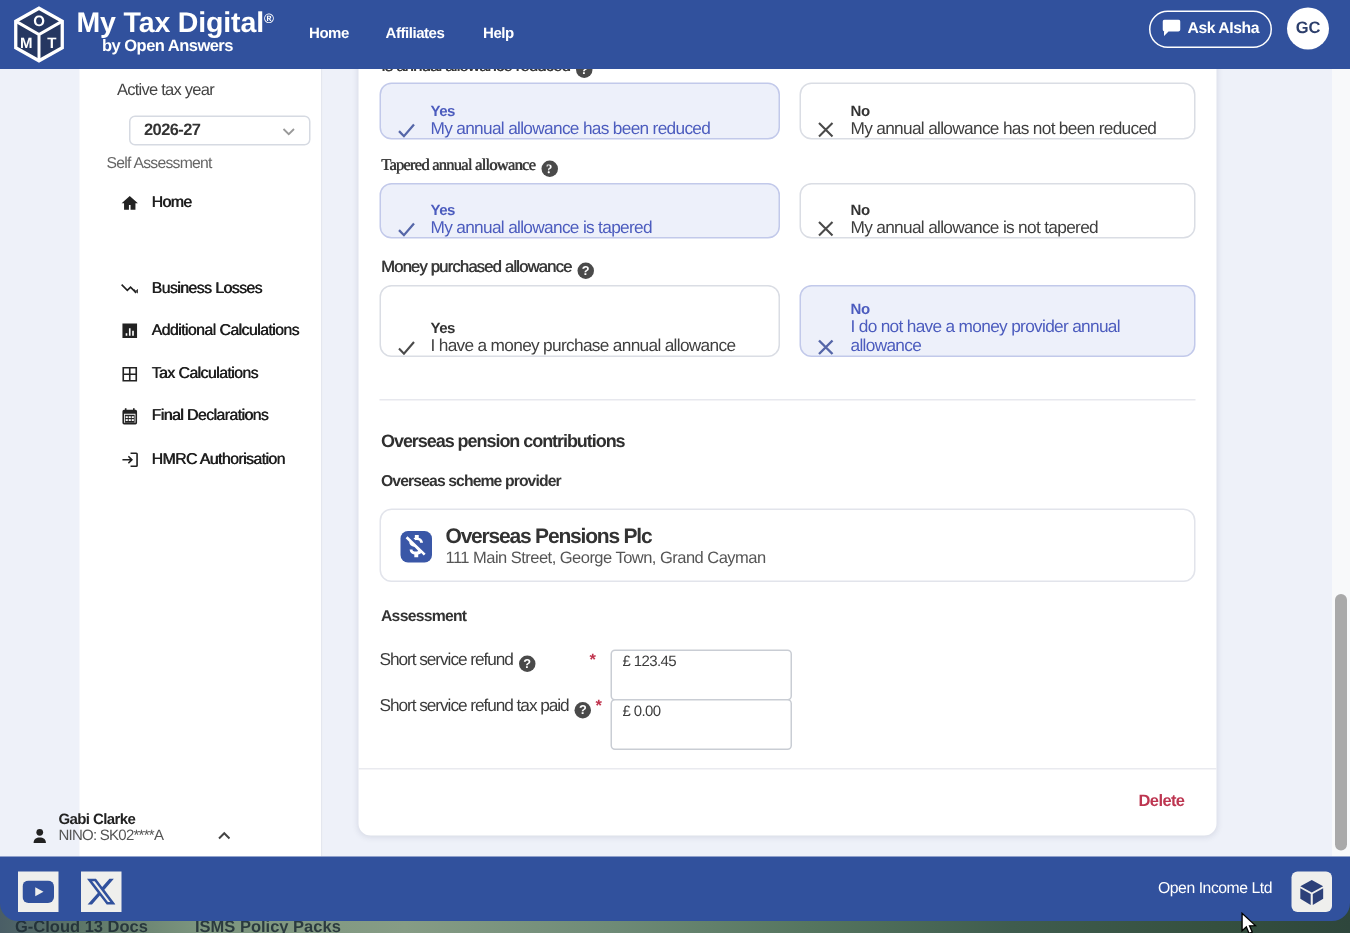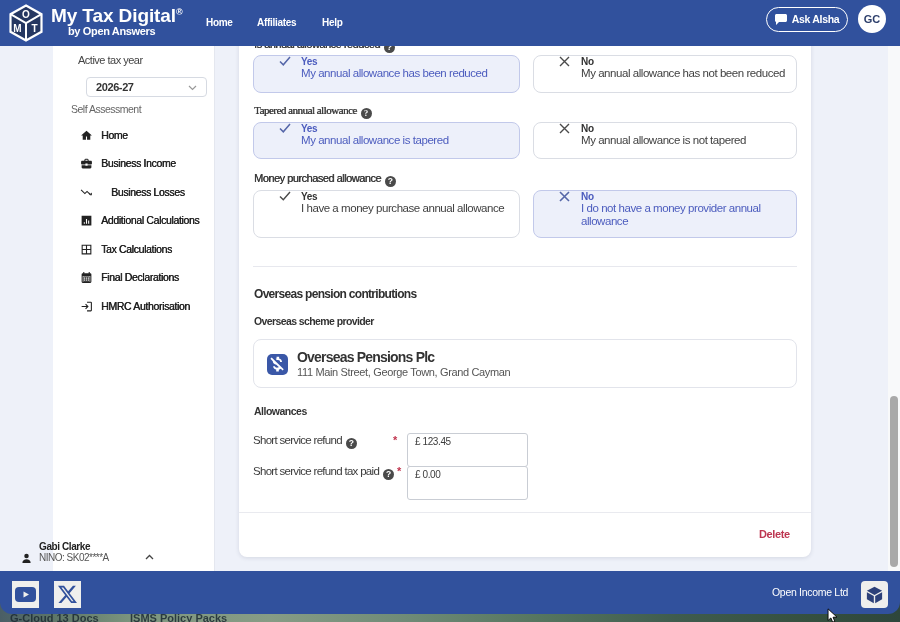--- a/index.html
+++ b/index.html
@@ -15,21 +15,21 @@
   
   #card { position:absolute; left:239px; top:24px; width:572px; height:533px;
     background:#fff; border-radius:8px; box-shadow:0 1px 4px rgba(40,50,80,.13); }
 
   .qlabel { position:absolute; left:254px; color:#3a3a3a; font-size:11px; letter-spacing:-0.5px;
     line-height:13px; text-shadow:0.35px 0 0 currentColor; }
   .qmark { display:inline-block; width:11px; height:11px; border-radius:50%; background:#4a4a4a; color:#fff;
     font-size:8.5px; font-weight:bold; letter-spacing:0; text-align:center; line-height:11px; vertical-align:-2px; margin-left:4px;
     text-shadow:none; }
 
-  .opt { position:absolute; border-radius:8px; display:flex; align-items:flex-start;padding-left:14px; }
+  .opt { position:absolute; border-radius:8px; display:flex; align-items:flex-end; }
   .opt .ic { width:33px; flex:0 0 33px; text-align:center; font-size:0; }
   .opt.sel { background:#edf0fa; border:1px solid #c2c9ea; }
   .opt.un  { background:#fff;    border:1px solid #dadde4; }
   .opt .t1 { font-size:10px; font-weight:bold; letter-spacing:-0.3px; line-height:11px; }
   .opt .t2 { font-size:11.5px; letter-spacing:-0.45px; line-height:12.5px; }
   .opt.sel .t1, .opt.sel .t2 { color:#4c5cbe; }
   .opt.un  .t1 { color:#333; } .opt.un .t2 { color:#3f3f3f; }
 
   .flabel { position:absolute; left:253px; color:#3c3c3c; font-size:11.5px; letter-spacing:-0.7px; line-height:12.5px; }
   .ast { color:#c0344e; font-weight:bold; font-size:11px; }
@@ -143,21 +143,21 @@
 <div class="abs" style="left:253px; top:339px; width:544px; height:49px; border:1px solid #e2e4eb; border-radius:8px; background:#fff;">
   <div class="abs" style="left:13px; top:14px; width:21px; height:21px; background:#3a57a7; border-radius:5px;">
     <svg width="21" height="21" viewBox="0 0 24 24">
         <path fill="#fff" d="M12.5 6.9c1.76 0 2.41.84 2.47 2.1h2.18c-.07-1.74-1.13-3.33-3.25-3.85V3h-2.97v2.12c-.38.08-.73.2-1.07.34l1.55 1.55c.33-.07.69-.11 1.09-.11zM5.33 4.06 3.92 5.47l2.69 2.69c0 2.17 1.62 3.35 4.07 4.07l2.76 2.76c-.27.38-.83.71-1.94.71-1.66 0-2.31-.74-2.4-1.7H6.93c.1 2.21 1.79 3.46 3.6 3.84V20h2.97v-2.13c.9-.17 1.72-.52 2.32-1.06l1.91 1.91 1.41-1.41L5.33 4.06z"></path>
       </svg>
   </div>
   <div class="abs" style="left:43px; top:10px; font-size:14px; font-weight:bold; letter-spacing:-0.8px; color:#333; line-height:15px;">Overseas Pensions Plc</div>
   <div class="abs" style="left:43px; top:26px; font-size:11px; letter-spacing:-0.35px; color:#555; line-height:12px;">111 Main Street, George Town, Grand Cayman</div>
 </div>
 
-<div class="abs" style="left:254px; top:405px; font-size:10.5px; font-weight:bold; letter-spacing:-0.5px; color:#333; line-height:12px;">Allowances</div>
+<div class="abs" style="left:254px; top:405px; font-size:10.5px; font-weight:bold; letter-spacing:-0.5px; color:#333; line-height:12px;">Assessment</div>
 
 <div class="flabel" style="top:434px;">Short service refund<span class="qmark">?</span></div>
 <div class="abs ast" style="left:393px; top:434px;">*</div>
 <div class="input" style="top:433px;">£ 123.45</div>
 
 <div class="flabel" style="top:465px;">Short service refund tax paid<span class="qmark">?</span></div>
 <div class="abs ast" style="left:397px; top:465px;">*</div>
 <div class="input" style="top:466px;">£ 0.00</div>
 
 <div class="abs" style="left:239px; top:512px; width:572px; height:1px; background:#e9eaef;"></div>
@@ -189,27 +189,21 @@
         <path d="M1 1 L4.5 4.5 L8 1" stroke="#999" stroke-width="1.2" fill="none"></path>
       </svg></div>
   <div class="abs" style="left:18px; top:57px; font-size:10.5px; letter-spacing:-0.5px; color:#666; line-height:12px;">Self Assessment</div>
 
   <div class="menu" style="top:79px;">
     <svg width="13" height="13" viewBox="0 0 24 24">
         <path fill="#222" d="M12 3 2 12h3v8h6v-6h2v6h6v-8h3z"></path>
       </svg>
     <span>Home</span>
   </div>
-  <div class="menu" style="top:107px;">
-    <svg width="13" height="13" viewBox="0 0 24 24">
-        <path fill="#222" d="M10 16v-1H3.01L3 19c0 1.11.89 2 2 2h14c1.11 0 2-.89 2-2v-4h-7v1h-4zm10-9h-4.01V5l-2-2h-4l-2 2v2H4c-1.1 0-2 .9-2 2v3c0 1.11.89 2 2 2h6v-2h4v2h6c1.1 0 2-.9 2-2V9c0-1.1-.9-2-2-2zm-6 0h-4V5h4v2z"></path>
-      </svg>
-    <span>Business Income</span>
-  </div>
-  <div class="menu" style="top:136px;gap:10px;">
+  <div class="menu" style="top:136px;">
     <svg width="13" height="13" viewBox="0 0 24 24">
         <path d="M2 7 l7 7 4-4 7 7" stroke="#222" stroke-width="2" fill="none"></path>
         <path fill="#222" d="M22 18 l-6 0 1.5-1.5 0-4.5z M22 18l0-6-1.8 1.8-4.2 4.2z"></path>
       </svg>
     <span>Business Losses</span>
   </div>
   <div class="menu" style="top:164px;">
     <svg width="13" height="13" viewBox="0 0 24 24">
         <path fill="#222" d="M3 3h18v18H3zm4 12h2v3H7zm4-6h2v9h-2zm4 3h2v6h-2z" fill-rule="evenodd"></path>
       </svg>

